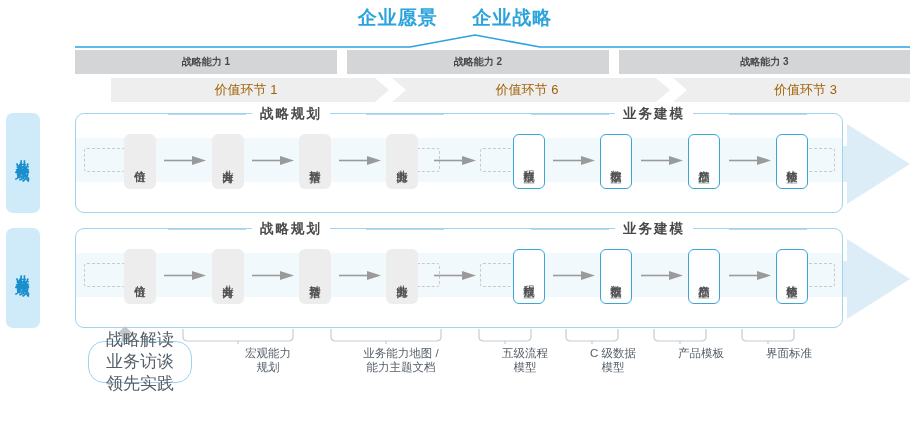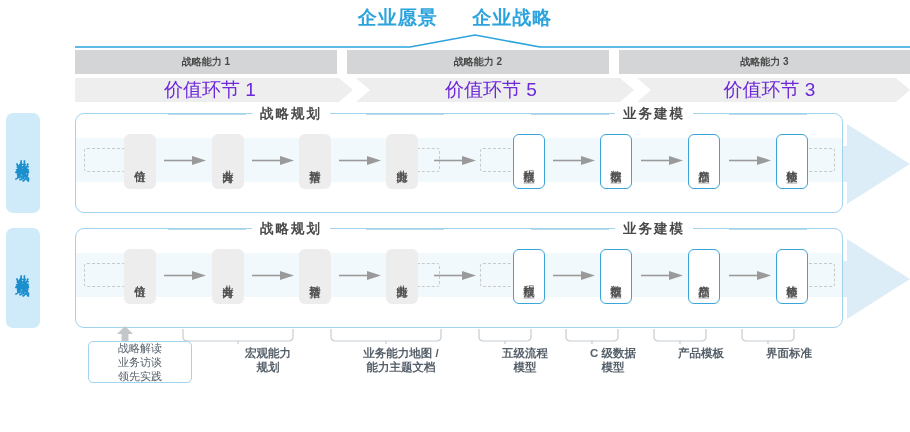--- a/index.html
+++ b/index.html
@@ -32,22 +32,22 @@
     background: #d3d5d6;
     color: #4a4a4a; font-size: 10px; font-weight: bold;
     display: flex; align-items: center; justify-content: center;
   }
 
   
   .val-row { position: absolute; left: 75px; top: 78px; width: 835px; height: 24px; }
   .val-bar {
     position: absolute; top: 0; height: 24px;
     background: #eeeeee;
-    color: #6d28d9; font-size: 19px;
-    display: flex; align-items: center; justify-content: center;
+    color: #a16207; font-size: 13px;
+    display: flex; align-items: center; justify-content: center; margin-left: 36px;
   }
   .val-bar.c1 { clip-path: polygon(0 0, calc(100% - 14px) 0, 100% 50%, calc(100% - 14px) 100%, 0 100%); }
   .val-bar.cm { clip-path: polygon(0 0, calc(100% - 14px) 0, 100% 50%, calc(100% - 14px) 100%, 0 100%, 14px 50%); }
   .val-bar .vlabel { position: relative; left: -4px; }
 
   
   .domain-label {
     position: absolute; left: 6px; width: 34px;
     background: #cfeaf8; border-radius: 7px;
     color: #1b8fce; font-size: 14px; font-weight: bold;
@@ -92,27 +92,27 @@
   .node.gray { background: #ededed; border-radius: 6px; }
   .node.blue { background: #ffffff; border: 1.4px solid #3aa5d9; border-radius: 6px; color: #4f4f4f; }
 
   .arrow-s { position: absolute; }
 
   
   .bracket { position: absolute; }
   .caption {
     position: absolute;
     font-size: 11.5px; line-height: 1.25; color: #56606a;
-    text-align: center; white-space: pre-line; font-weight: bold;
+    text-align: center; white-space: pre-line;
   }
   .note-box {
     position: absolute;
-    border: 1px solid #9fd3ee; border-radius: 5px;
+    border: 1px solid #9fd3ee; border-radius: 16px;
     background: #ffffff;
-    color: #56606a; font-size: 11px; line-height: 1.3;
+    color: #56606a; font-size: 17px; line-height: 1.3;
     display: flex; align-items: center; justify-content: center;
     text-align: center; white-space: pre-line;
   }
   .up-arrow { position: absolute; }
 
   
   .tool-box {
     position: absolute; left: 60px; top: 383px; width: 790px; height: 42px;
     border: 1px solid #9fd3ee; border-radius: 9px;
     background: #ffffff;
@@ -147,21 +147,21 @@
     <div class="cap-bar" style="left:544px;width:291px;">
         <span>战略能力 3</span>
       </div>
   </div>
 
   <div class="val-row">
     <div class="val-bar c1" style="left:0px;width:278px;">
         <span class="vlabel">价值环节 1</span>
       </div>
     <div class="val-bar cm" style="left:281px;width:278px;">
-        <span class="vlabel">价值环节 5</span>
+        <span class="vlabel">价值环节 6</span>
       </div>
     <div class="val-bar cm" style="left:562px;width:273px;">
         <span class="vlabel">价值环节 3</span>
       </div>
   </div>
 
   <div class="domain-label" style="top:113px;height:100px;">
     <span>业务领域 1</span>
   </div>
 

